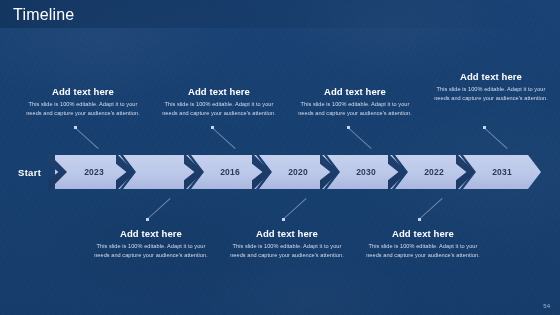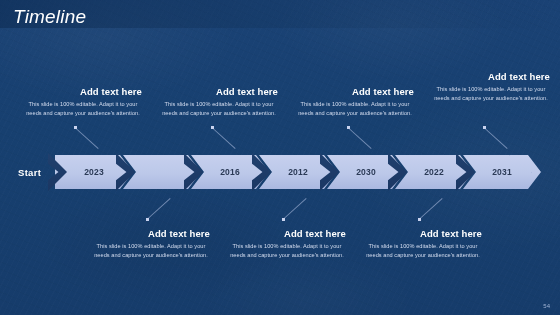--- a/index.html
+++ b/index.html
@@ -32,23 +32,22 @@
   }
 
   
   .titlebar {
     position: absolute; left: 0; top: 0;
     width: 560px; height: 28px;
     background: linear-gradient(90deg, rgba(12,42,80,0.55) 0%, rgba(16,48,86,0.30) 45%, rgba(16,48,86,0.0) 100%);
   }
   .title {
     position: absolute; left: 13px; top: 6px;
-    font-size: 19px; color: #ffffff;
+    font-size: 16px; color: #ffffff;
     letter-spacing: 0.2px;
-    font-style: italic;
   }
 
   
   .band { position: absolute; left: 0; top: 150px; width: 560px; height: 46px; padding-left: 21px; }
   .start-label {
     position: absolute; left: 18px; top: 167px;
     font-size: 9.5px; font-weight: bold; color: #ffffff;
     letter-spacing: 0.3px;
   }
   .chev {
@@ -86,21 +85,20 @@
     background: #c9d3ef;
   }
   .lead { position: absolute; height: 1px; background: rgba(190,203,235,0.55); transform-origin: left center; }
 
   
   .tb { position: absolute; width: 118px; text-align: center; }
   .tb h4 {
     margin: 0 0 3px 0;
     font-size: 9.5px; font-weight: bold; color: #ffffff;
     letter-spacing: 0.1px;
-    text-align: right;
   }
   .tb p {
     margin: 0;
     font-size: 5.6px; line-height: 1.55; color: #d4ddf0;
     letter-spacing: 0.05px;
   }
 
   .pagenum {
     position: absolute; right: 10px; bottom: 6px;
     font-size: 6px; color: #9fb3d4;
@@ -131,21 +129,21 @@
     <div class="notch" style="top:3px; left:252px;"></div>
     <div class="notch" style="top:3px; left:320px;"></div>
     <div class="notch" style="top:3px; left:388px;"></div>
     <div class="notch" style="top:3px; left:456px;"></div>
     <div class="notch" style="top:3px; left:48px;"></div>
 
     <div class="tail" style="top:5px; left:509px;"></div>
 
     <div class="chev-year" style="top:17px; left:58px; width:72px;">2023</div>
     <div class="chev-year" style="top:17px; left:194px; width:72px;">2016</div>
-    <div class="chev-year" style="top:17px; left:262px; width:72px;">2012</div>
+    <div class="chev-year" style="top:17px; left:262px; width:72px;">2020</div>
     <div class="chev-year" style="top:17px; left:330px; width:72px;">2030</div>
     <div class="chev-year" style="top:17px; left:398px; width:72px;">2022</div>
     <div class="chev-year" style="top:17px; left:466px; width:72px;">2031</div>
   </div>
 
   <div class="dot" style="left:74px; top:126px;"></div>
   <div class="lead" style="left:76px; top:128px; width:30px; transform: rotate(42deg);"></div>
 
   <div class="dot" style="left:211px; top:126px;"></div>
   <div class="lead" style="left:213px; top:128px; width:30px; transform: rotate(42deg);"></div>

